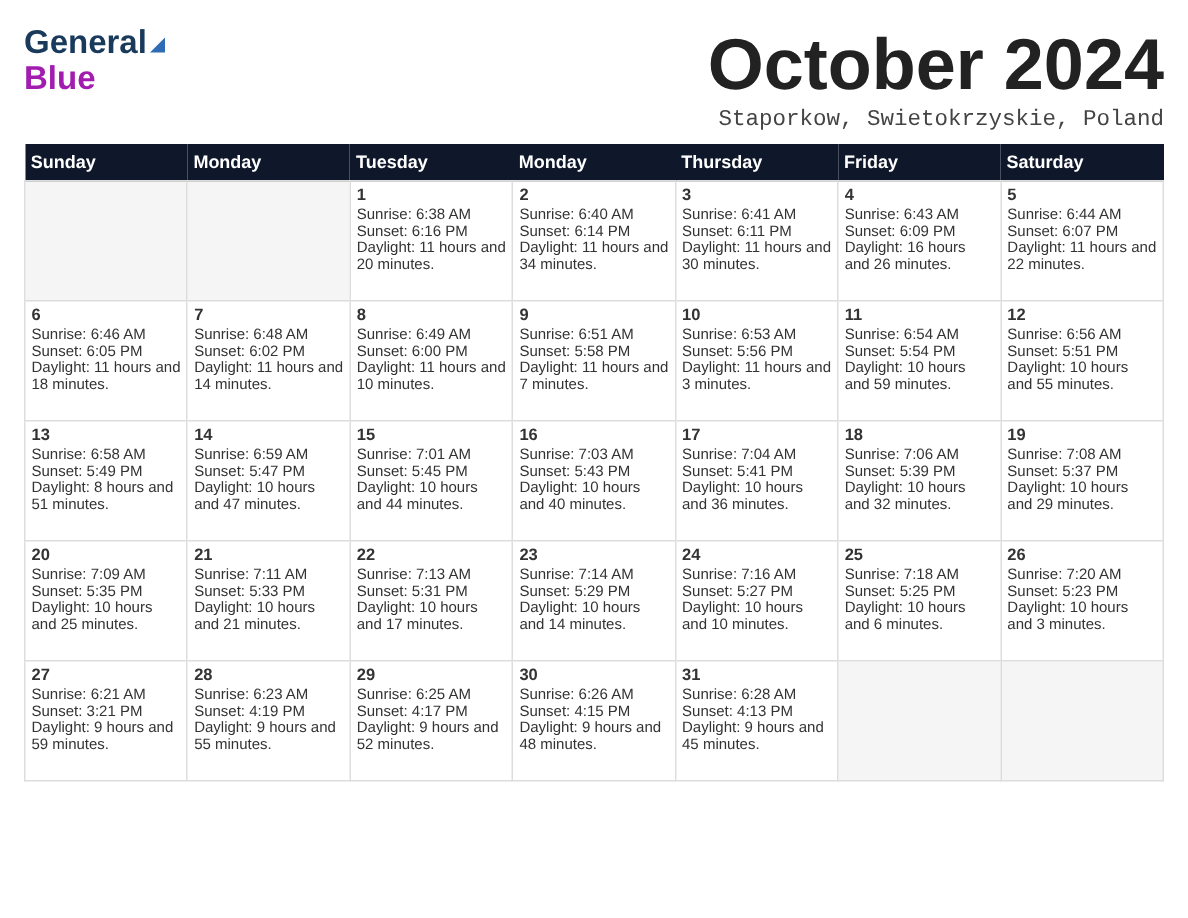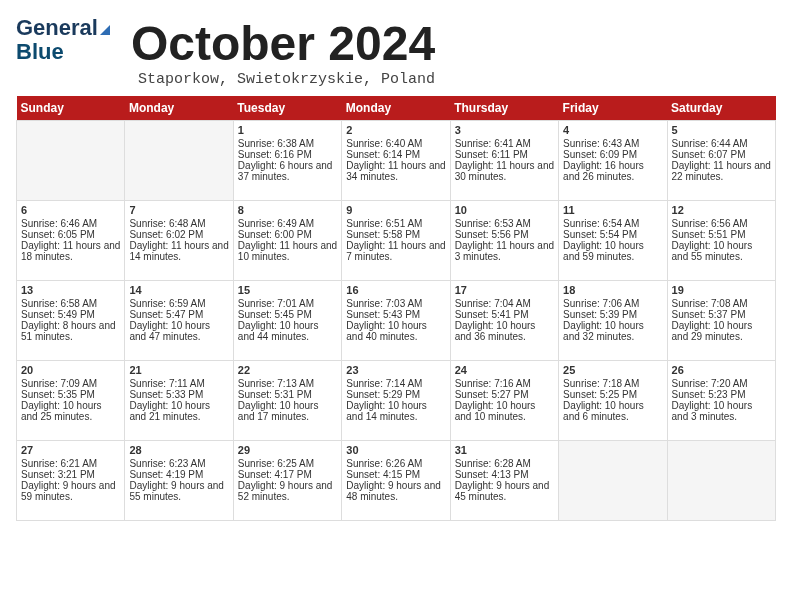--- a/index.html
+++ b/index.html
@@ -5,20 +5,21 @@
     * { margin: 0; padding: 0; box-sizing: border-box; }
     body {
       font-family: Arial, sans-serif;
       background: #fff;
       width: 792px;
       min-height: 612px;
       padding: 16px;
     }
     .header {
       display: flex;
+      justify-content: space-between;
       align-items: flex-start;
       margin-bottom: 8px;
       gap: 21px;
     }
     .logo {
       display: flex;
       flex-direction: column;
       align-items: flex-start;
     }
     .logo-text {
@@ -43,21 +44,21 @@
       font-size: 15px;
       color: #444;
       font-family: Liberation Mono, monospace;
     }
     table {
       width: 100%;
       border-collapse: collapse;
       table-layout: fixed;
     }
     th {
-      background: #b91c1c;
+      background: #0f172a;
       color: #fff;
       font-size: 12px;
       padding: 5px 4px;
       text-align: left;
       font-weight: bold;
     }
     td {
       border: 1px solid #ddd;
       vertical-align: top;
       padding: 3px 4px;
@@ -79,21 +80,21 @@
   </style>
 </head>
 <body>
 
 <div class="header">
   <div class="logo">
     <div class="logo-row">
       <span class="logo-text">General</span>
       <span style="display:inline-block;margin-left:2px;border-left:10px solid transparent;border-bottom:10px solid #2e6db4;width:0;height:0;vertical-align:top;margin-top:4px;"></span>
     </div>
-    <span class="logo-text" style="color:#0c4a6e;">Blue</span>
+    <span class="logo-text" style="color:#a21caf;">Blue</span>
   </div>
   <div class="title-area">
     <div class="month-title">October 2024</div>
     <div class="subtitle">Staporkow, Swietokrzyskie, Poland</div>
   </div>
 </div>
 
 <table>
   <thead>
     <tr>
@@ -107,21 +108,21 @@
     </tr>
   </thead>
   <tbody id="cal-body">
   <tr>
         <td class="empty"></td>
         <td class="empty"></td>
         <td>
         <span class="day-num">1</span>
         <span>Sunrise: 6:38 AM</span><br>
         <span>Sunset: 6:16 PM</span><br>
-        <span>Daylight: 6 hours and 37 minutes.</span>
+        <span>Daylight: 11 hours and 20 minutes.</span>
       </td>
         <td>
         <span class="day-num">2</span>
         <span>Sunrise: 6:40 AM</span><br>
         <span>Sunset: 6:14 PM</span><br>
         <span>Daylight: 11 hours and 34 minutes.</span>
       </td>
         <td>
         <span class="day-num">3</span>
         <span>Sunrise: 6:41 AM</span><br>

